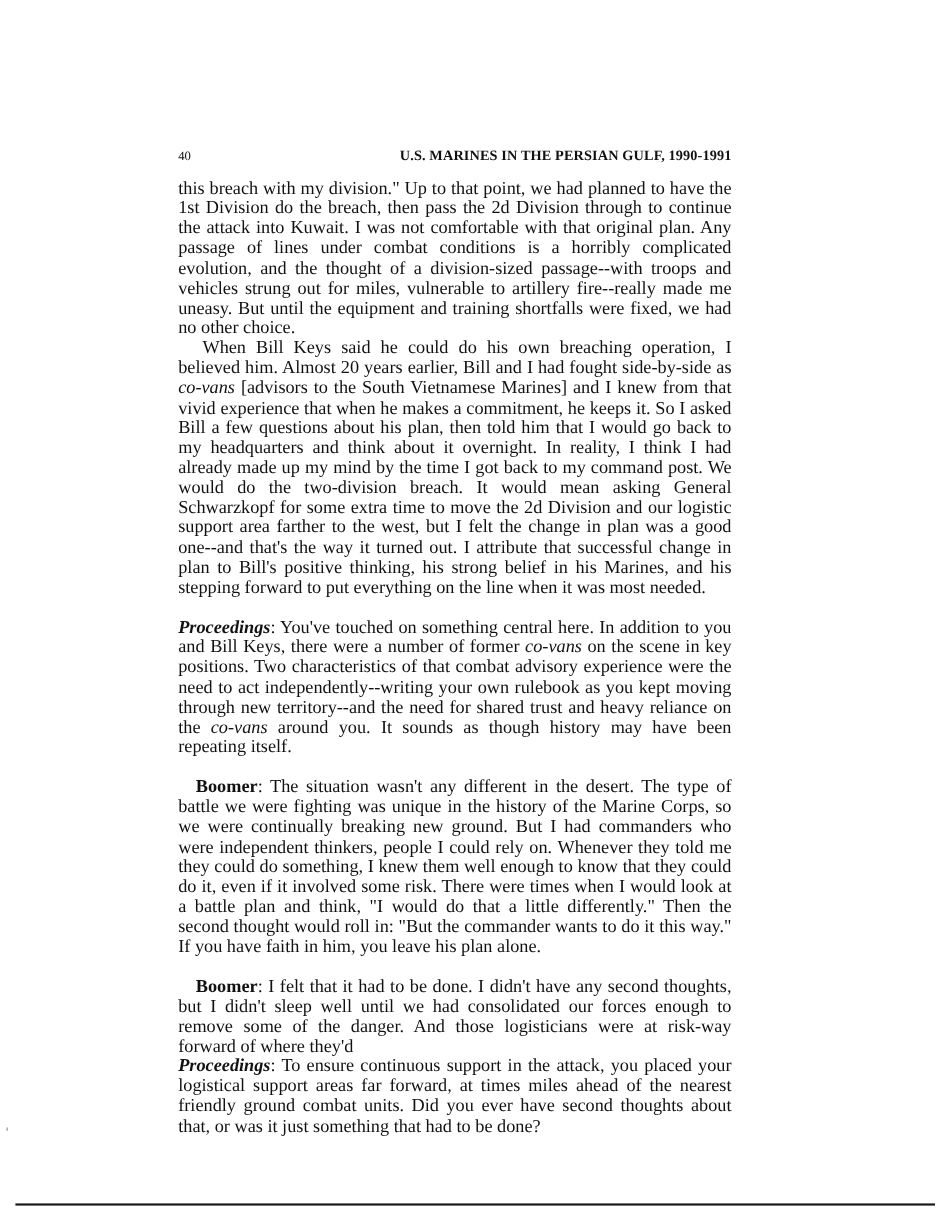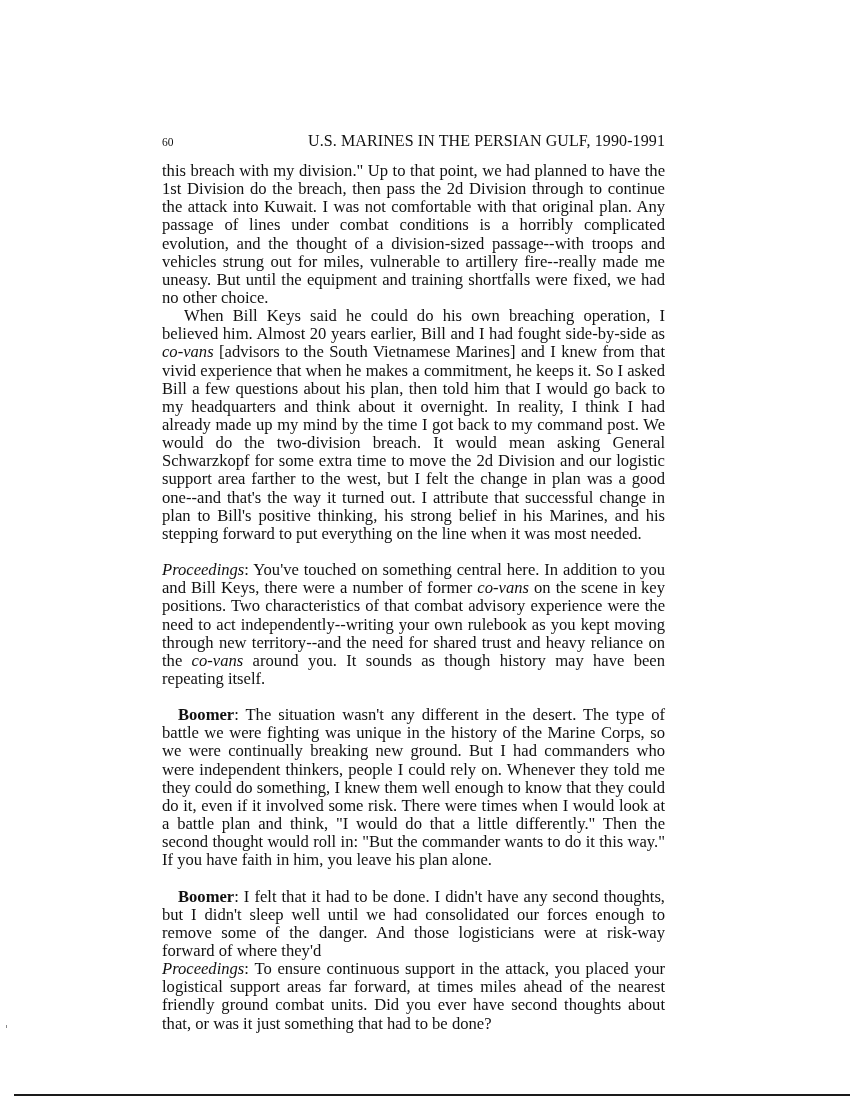--- a/index.html
+++ b/index.html
@@ -24,22 +24,22 @@
       font-size: 11px;
       line-height: 16px;
       display: flex;
       justify-content: space-between;
       align-items: baseline;
     }
     .page-number {
       font-size: 11.5px;
     }
     .running-head {
-      font-weight: normal;
-      font-size: 16px;
+      font-weight: bold;
+      font-size: 13px;
       letter-spacing: 0.1px;
     }
     .body-text {
       position: absolute;
       left: 162px;
       top: 162px;
       width: 503px;
       font-size: 16.6px;
       line-height: 18.14px;
     }
@@ -50,20 +50,21 @@
       hyphens: none;
     }
     .para.cont {
       margin-bottom: 0;
     }
     .para.indent {
       text-indent: 22px;
     }
     .speaker-q {
       font-style: italic;
+      font-weight: bold;
     }
     .speaker-a {
       font-weight: bold;
       margin-left: 16px;
     }
     em { font-style: italic; }
     .margin-mark {
       position: absolute;
       left: 6px;
       top: 1025px;
@@ -77,21 +78,21 @@
       top: 1094px;
       width: 836px;
       height: 2px;
       background: #1a1a1a;
     }
   </style>
 </head>
 <body>
 
 <div class="page-header">
-  <span class="page-number">60</span>
+  <span class="page-number">40</span>
   <span class="running-head">U.S. MARINES IN THE PERSIAN GULF, 1990-1991</span>
 </div>
 
 <div class="body-text">
 
   <p class="para">
     <span>this breach with my division."  Up to that point, we had planned to have the 1st Division do the breach, then pass the 2d Division through to continue the attack into Kuwait.  I was not comfortable with that original plan.  Any passage of lines under combat conditions is a horribly complicated evolution, and the thought of a division-sized passage--with troops and vehicles strung out for miles, vulnerable to artillery fire--really made me uneasy.  But until the equipment and training shortfalls were fixed, we had no other choice.</span>
   </p>
 
   <p class="para indent" style="margin-top:-18.14px;">

